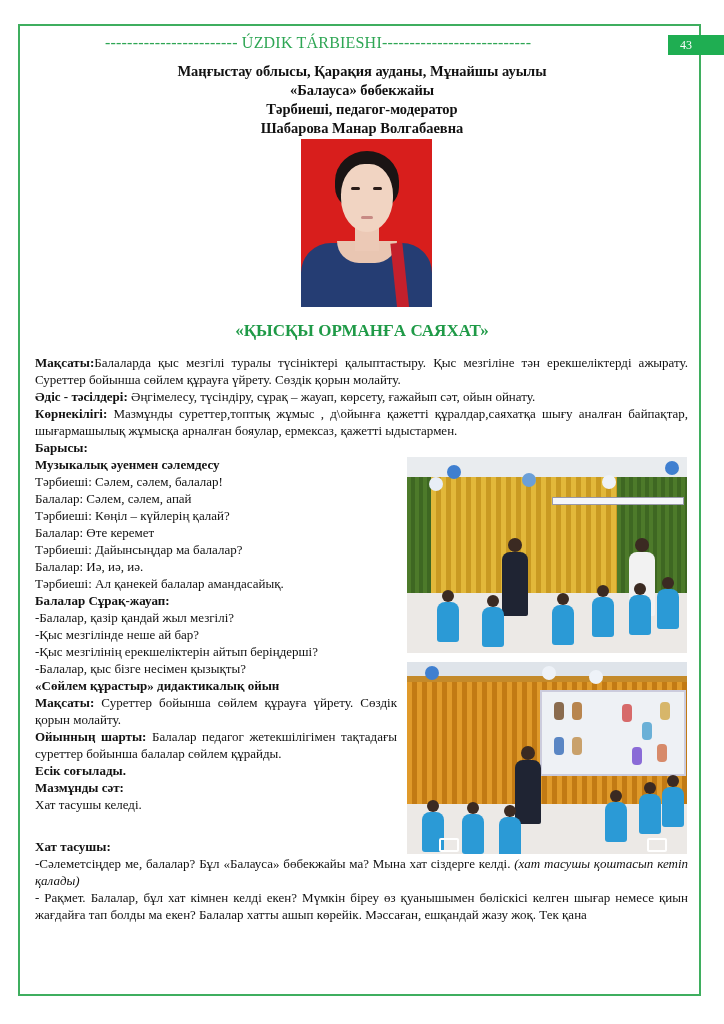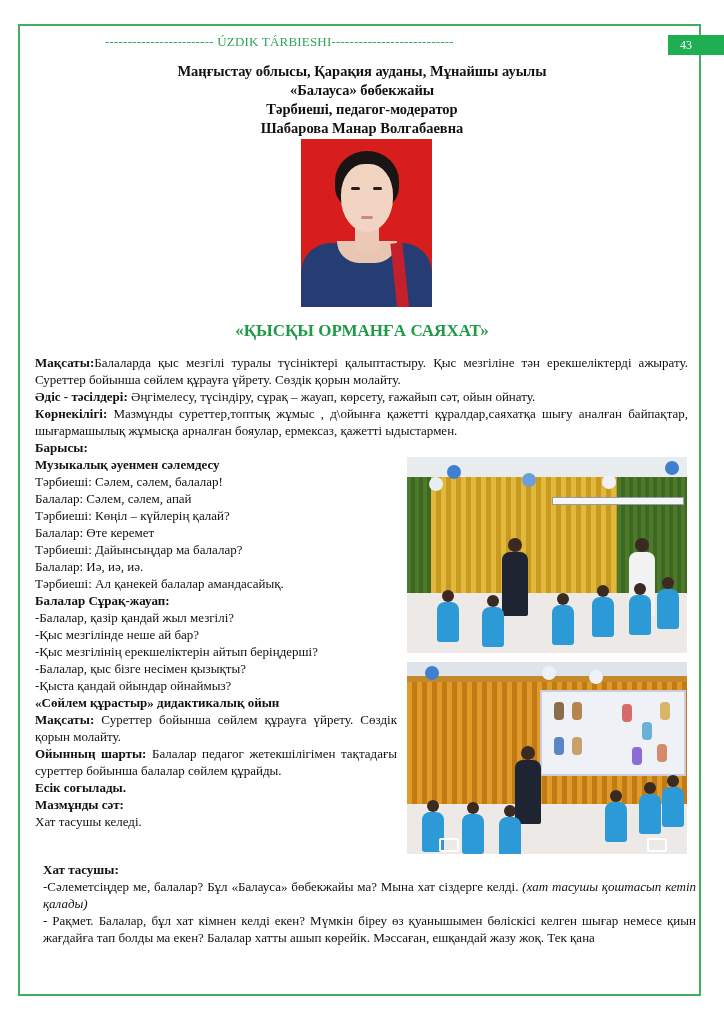--- a/index.html
+++ b/index.html
@@ -1,21 +1,21 @@
 <!DOCTYPE html>
 <html><head>
 <meta charset="utf-8">
 <style>
   html, body { margin: 0; padding: 0; background: #ffffff; }
   body { width: 724px; height: 1024px; position: relative; overflow: hidden;
          font-family: "Liberation Serif", "DejaVu Serif", serif; color: #111; }
   .frame { position: absolute; left: 18px; top: 24px; width: 683px; height: 972px;
            border: 2px solid #3fae5f; box-sizing: border-box; }
   .header-line { position: absolute; top: 34px; left: 105px; width: 360px; color: #2ea654;
-                 font-size: 13px; letter-spacing: 0.2px; white-space: nowrap; }
+                 font-size: 16px; letter-spacing: 0.2px; white-space: nowrap; }
   .page-num { position: absolute; top: 35px; left: 668px; width: 56px; height: 20px;
               background: #1fae52; color: #fff; font-size: 12px; line-height: 20px; padding-left: 12px; box-sizing: border-box; }
   .org { position: absolute; top: 62px; left: 0; width: 724px; text-align: center;
          font-weight: bold; font-size: 14.5px; line-height: 19px; }
   .portrait { position: absolute; left: 301px; top: 139px; width: 131px; height: 168px;
               background: #d81e1c; overflow: hidden; }
   .portrait .hair { position: absolute; left: 34px; top: 12px; width: 64px; height: 60px; background: #1a1414; border-radius: 50% 50% 40% 40%; }
   .portrait .face { position: absolute; left: 40px; top: 25px; width: 52px; height: 68px; background: #f1d4c2; border-radius: 45% 45% 50% 50%; }
   .portrait .eye { position: absolute; top: 48px; width: 9px; height: 3px; background: #2a1c18; border-radius: 2px; }
   .portrait .mouth { position: absolute; left: 60px; top: 77px; width: 12px; height: 3px; background: #c88a84; border-radius: 2px; }
@@ -92,21 +92,20 @@
   <span class="line">Тәрбиеші: Көңіл – күйлерің қалай?</span>
   <span class="line">Балалар: Өте керемет</span>
   <span class="line">Тәрбиеші: Дайынсыңдар ма балалар?</span>
   <span class="line">Балалар: Иә, иә, иә.</span>
   <span class="line">Тәрбиеші: Ал қанекей балалар амандасайық.</span>
   <span class="line b">Балалар Сұрақ-жауап:</span>
   <span class="line">-Балалар, қазір қандай жыл мезгілі?</span>
   <span class="line">-Қыс мезгілінде неше ай бар?</span>
   <span class="line">-Қыс мезгілінің ерекшеліктерін айтып беріңдерші?</span>
   <span class="line">-Балалар, қыс бізге несімен қызықты?</span>
-  <span class="line">-Қыста қандай ойындар ойнаймыз?</span>
   <span class="line b">«Сөйлем құрастыр» дидактикалық ойын</span>
   <div style="text-align:justify"><span class="b">Мақсаты:</span><span> Суреттер бойынша сөйлем құрауға үйрету. Сөздік қорын молайту.</span></div>
   <div style="text-align:justify"><span class="b">Ойынның шарты:</span><span> Балалар педагог жетекшілігімен тақтадағы суреттер бойынша балалар сөйлем құрайды.</span></div>
   <span class="line b">Есік соғылады.</span>
   <span class="line b">Мазмұнды сәт:</span>
   <span class="line">Хат тасушы келеді.</span>
 </div>
 
 <div class="photo photo1">
   <div class="ph-ceiling"></div>
@@ -152,17 +151,17 @@
   <div class="ph-kid" style="left:15px;top:150px"></div>
   <div class="ph-kid" style="left:55px;top:152px"></div>
   <div class="ph-kid" style="left:92px;top:155px"></div>
   <div class="ph-kid" style="left:198px;top:140px"></div>
   <div class="ph-kid" style="left:232px;top:132px"></div>
   <div class="ph-kid" style="left:255px;top:125px"></div>
   <div class="ph-icon" style="left:32px"></div>
   <div class="ph-icon" style="left:240px"></div>
 </div>
 
-<div class="text-block full" style="top:861px;margin-left:8px;">
+<div class="text-block full" style="top:838px;">
   <span class="line b">Хат тасушы:</span>
   <div><span>-Сәлеметсіңдер ме, балалар? Бұл «Балауса» бөбекжайы  ма? Мына хат сіздерге келді. </span><span class="i">(хат тасушы қоштасып кетіп қалады)</span></div>
   <div>- Рақмет. Балалар, бұл хат кімнен келді екен? Мүмкін біреу өз қуанышымен бөліскісі келген шығар немесе қиын жағдайға тап болды ма екен? Балалар хатты ашып көрейік. Мәссаған, ешқандай жазу жоқ. Тек қана</div>
 </div>
 
 </body></html>

